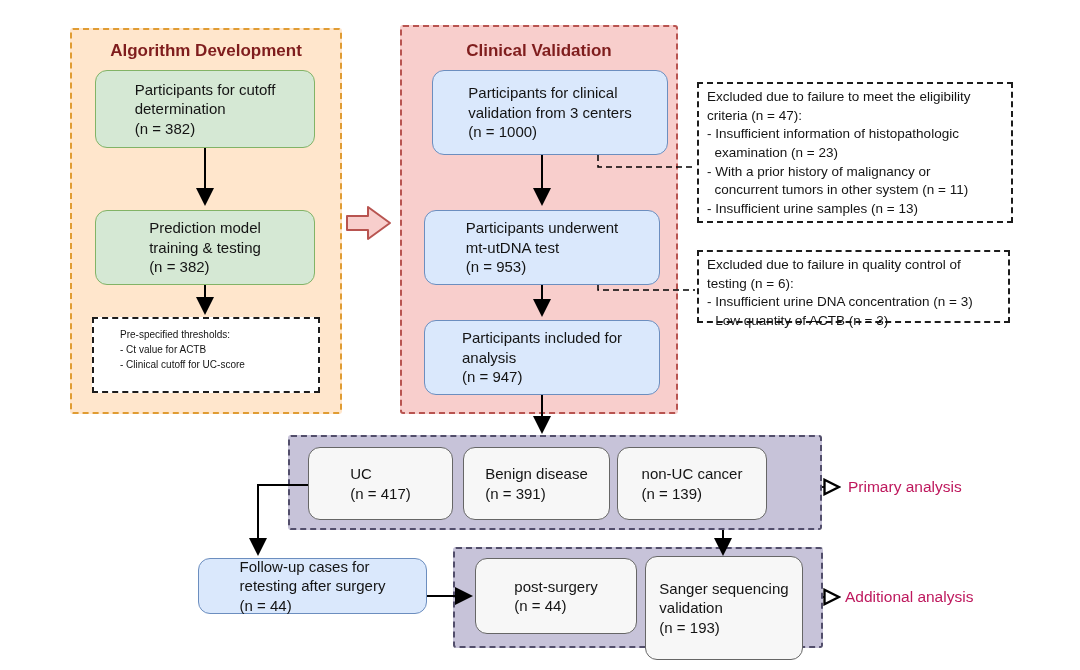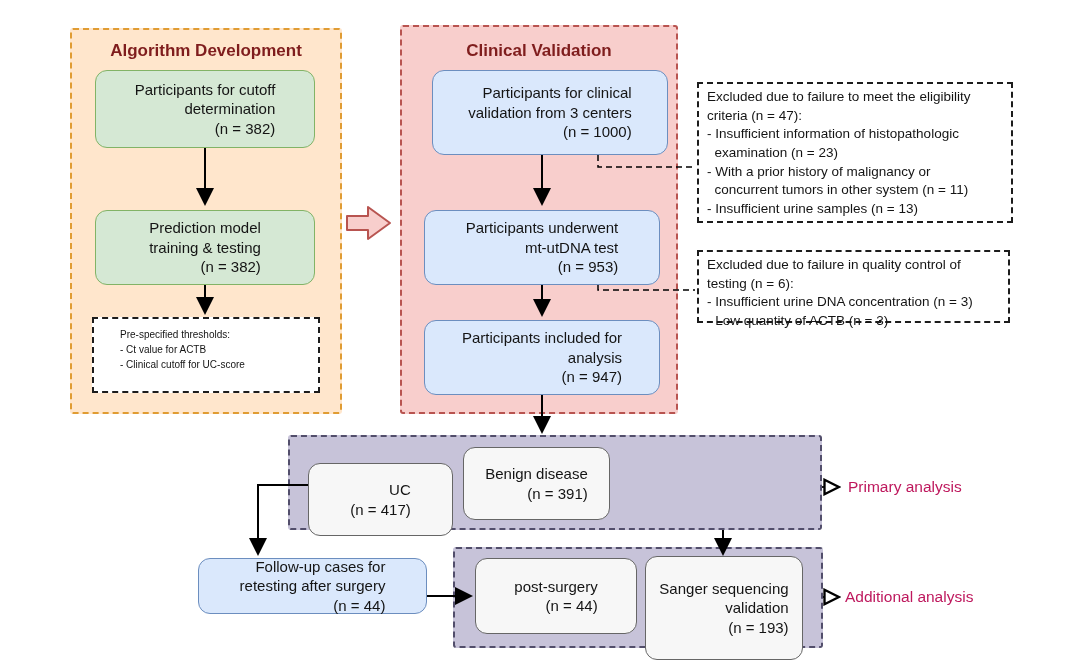--- a/index.html
+++ b/index.html
@@ -4,21 +4,21 @@
 <style>
   html,body{margin:0;padding:0;background:#fff;}
   #canvas{
     position:relative;width:1080px;height:670px;background:#ffffff;
     font-family:"Liberation Sans", sans-serif;color:#141414;overflow:hidden;
   }
   .panel{position:absolute;box-sizing:border-box;border-radius:3px;}
   .panel-title{position:absolute;left:0;right:0;text-align:center;font-weight:bold;font-size:17px;color:#7f1d1d;}
   .node{
     position:absolute;box-sizing:border-box;display:flex;align-items:center;justify-content:center;
-    border-radius:12px;text-align:right;font-size:15px;line-height:1.3;
+    border-radius:12px;text-align:left;font-size:15px;line-height:1.3;
   }
   .node .txt{white-space:pre-line;}
   .green{background:#d5e8d4;border:1.6px solid #82b366;}
   .blue{background:#dae8fc;border:1.6px solid #6c8ebf;}
   .gray{background:#f7f7f7;border:1.6px solid #666666;}
   .orange-panel{background:#ffe6cc;border:2px dashed #e09c33;}
   .pink-panel{background:#f8cecc;border:2px dashed #b85450;}
   .purple-panel{background:#c7c3d9;border:2px dashed #524e6b;}
   .note{
     position:absolute;box-sizing:border-box;background:#ffffff;border:2px dashed #1c1c1c;
@@ -117,30 +117,34 @@
   examination (n = 23)
 - With a prior history of malignancy or
   concurrent tumors in other system (n = 11)
 - Insufficient urine samples (n = 13)</div>
 
   <div class="note" style="left:697px;top:250px;width:313px;height:73px;">Excluded due to failure in quality control of
 testing (n = 6):
 - Insufficient urine DNA concentration (n = 3)
 - Low quantity of ACTB (n = 3)</div>
 
-  <div class="node gray" style="left:308px;top:463px;width:145px;height:73px;">
+  <div class="node gray" style="left:308px;top:447px;width:145px;height:73px;">
     <span class="txt">UC
 (n = 417)</span>
   </div>
 
   <div class="node gray" style="left:463px;top:447px;width:147px;height:73px;">
     <span class="txt">Benign disease
 (n = 391)</span>
   </div>
 
+  <div class="node gray" style="left:617px;top:447px;width:150px;height:73px;">
+    <span class="txt">non-UC cancer
+(n = 139)</span>
+  </div>
 
   <div class="side-label" style="left:848px;top:478px;">Primary analysis</div>
 
   <div class="node blue" style="left:198px;top:558px;width:229px;height:56px;">
     <span class="txt">Follow-up cases for
 retesting after surgery
 (n = 44)</span>
   </div>
 
   <div class="node gray" style="left:475px;top:558px;width:162px;height:76px;">

